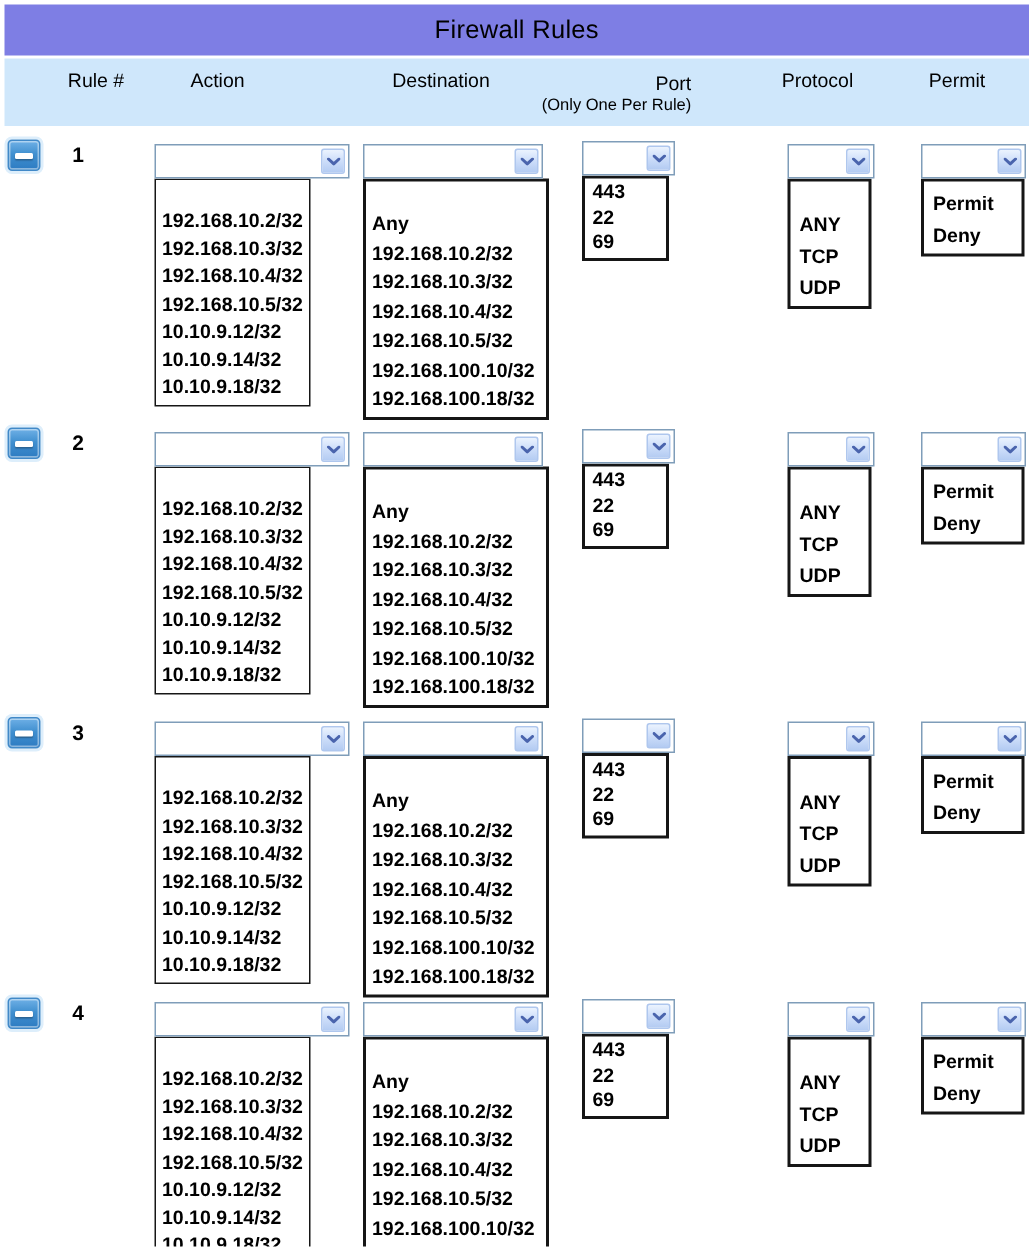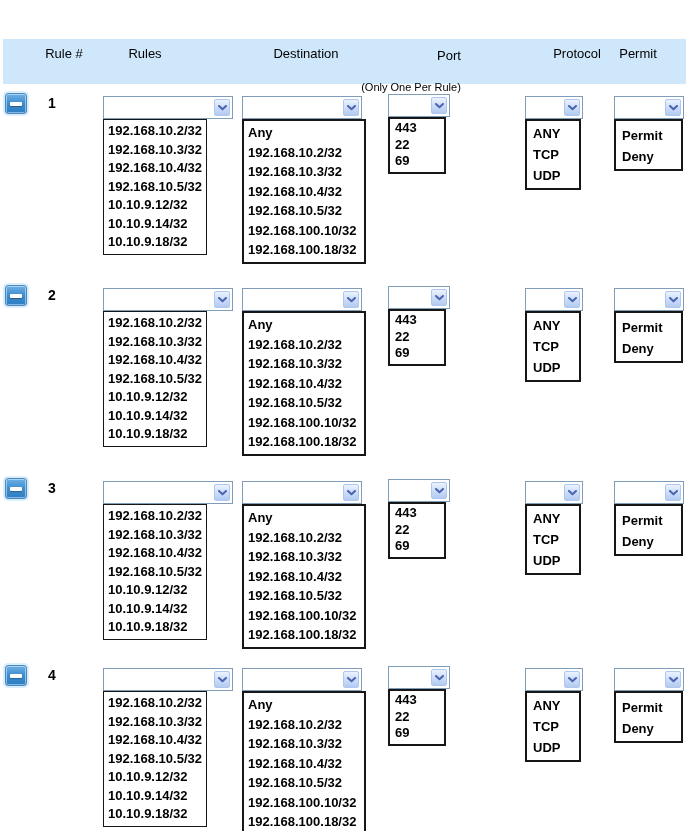--- a/index.html
+++ b/index.html
@@ -5,24 +5,24 @@
   html,body{margin:0;padding:0;background:#fff;overflow:hidden;}
   body{width:689px;height:831px;font-family:"Liberation Sans",sans-serif;color:#000;}
   #stage{position:relative;width:689px;height:831px;background:#fff;}
 
   
   .titlebar{position:absolute;left:3px;top:3px;width:683px;height:34px;background:#7e7ee4;
     display:flex;align-items:center;justify-content:center;font-size:17px;letter-spacing:.2px;}
   
   .headerband{position:absolute;left:3px;top:39px;width:683px;height:45px;background:#cfe7fb;}
   .hdr{position:absolute;top:46px;transform:translateX(-50%);font-weight:normal;font-size:13px;white-space:nowrap;}
-  .hdr-rule{left:64px;} .hdr-source{left:145px;} .hdr-dest{left:306px;}
-  .hdr-proto{left:577px;} .hdr-action{left:638px;}
+  .hdr-rule{left:64px;} .hdr-source{left:145px;} .hdr-dest{left:294px;}
+  .hdr-proto{left:545px;} .hdr-action{left:638px;}
   .hdr-port{left:411px;top:48px;text-align:right;}
-  .hdr-port .note{font-size:11px;margin-top:18px;}
+  .hdr-port .note{font-size:11px;margin-top:1px;}
 
   
   .rule-row{position:absolute;left:0;width:689px;height:192px;}
   #rules-host .rule-row:nth-child(1){top:93px;}
   #rules-host .rule-row:nth-child(2){top:285px;}
   #rules-host .rule-row:nth-child(3){top:478px;}
   #rules-host .rule-row:nth-child(4){top:665px;}
 
   .minus-btn{position:absolute;left:5px;top:0;width:22px;height:21px;border-radius:3px;
     background:linear-gradient(180deg,#6fb0e6 0%,#4190d0 45%,#2e7cc2 100%);
@@ -43,42 +43,45 @@
   .combo-source{width:130px;} .combo-dest{width:120px;} .combo-port{width:62px;}
   .combo-proto{width:58px;} .combo-action{width:70px;}
   .combo-value{position:absolute;left:4px;top:3px;font-size:12px;}
   .combo-btn{position:absolute;right:2px;top:2px;bottom:2px;width:16px;border-radius:2px;
     background:linear-gradient(180deg,#ebf3fe 0%,#cfdffa 45%,#b3cbf2 100%);
     border:1px solid #afc7ee;box-sizing:border-box;
     display:flex;align-items:center;justify-content:center;cursor:pointer;}
 
   
   .list{background:#fff;border:2px solid #161616;box-sizing:border-box;font-weight:bold;font-size:13px;
-    padding-top:2px;padding-bottom:2px;}
+    padding-top:18px;padding-bottom:2px;}
   .list-source{width:104px;border-width:1px;}
   .list-dest{width:124px;}
   .list-port{width:58px;padding-top:1px;}
   .list-proto{width:56px;}
   .list-action{width:69px;padding-top:4px;}
   .list .opt{white-space:nowrap;cursor:pointer;}
   .list-source .opt{line-height:18.5px;padding-left:4px;}
   .list-dest .opt{line-height:19.5px;padding-left:4px;}
   .list-port .opt{line-height:16.5px;padding-left:5px;}
   .list-proto .opt{line-height:21px;padding-left:6px;}
   .list-action .opt{line-height:21px;padding-left:6px;}
 </style>
 </head>
 <body>
 
 <div id="stage">
 
+  <div class="titlebar">
+    <span>Firewall Rules</span>
+  </div>
 
   <div class="headerband"></div>
   <div class="hdr hdr-rule">Rule #</div>
-  <div class="hdr hdr-source">Rules</div>
+  <div class="hdr hdr-source">Action</div>
   <div class="hdr hdr-dest">Destination</div>
   <div class="hdr hdr-port">
     <div>Port</div>
     <div class="note">(Only One Per Rule)</div>
   </div>
   <div class="hdr hdr-proto">Protocol</div>
   <div class="hdr hdr-action">Permit</div>
 
   <div id="rules-host">
   <div class="rule-row">

